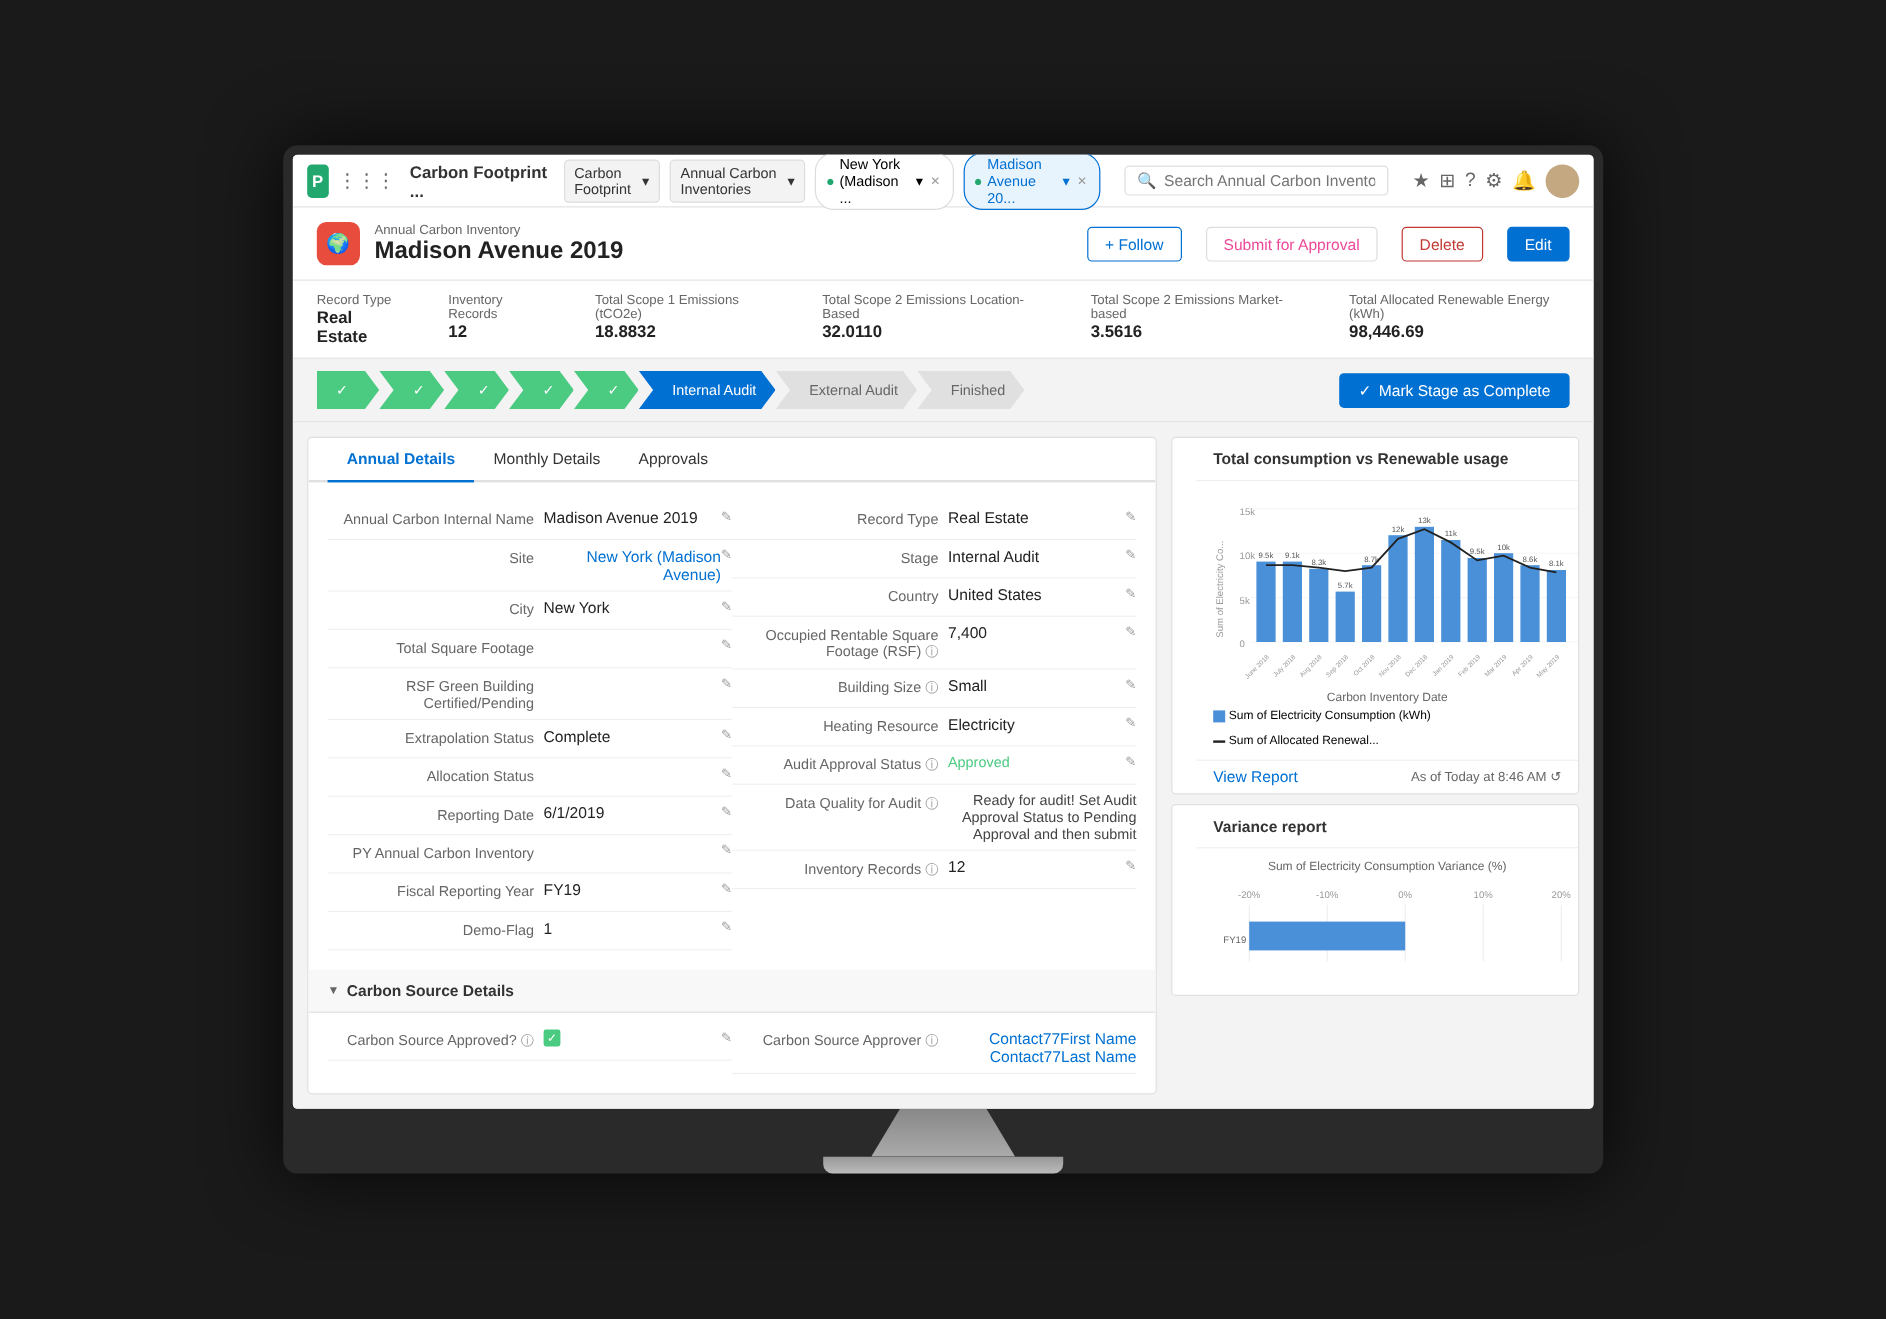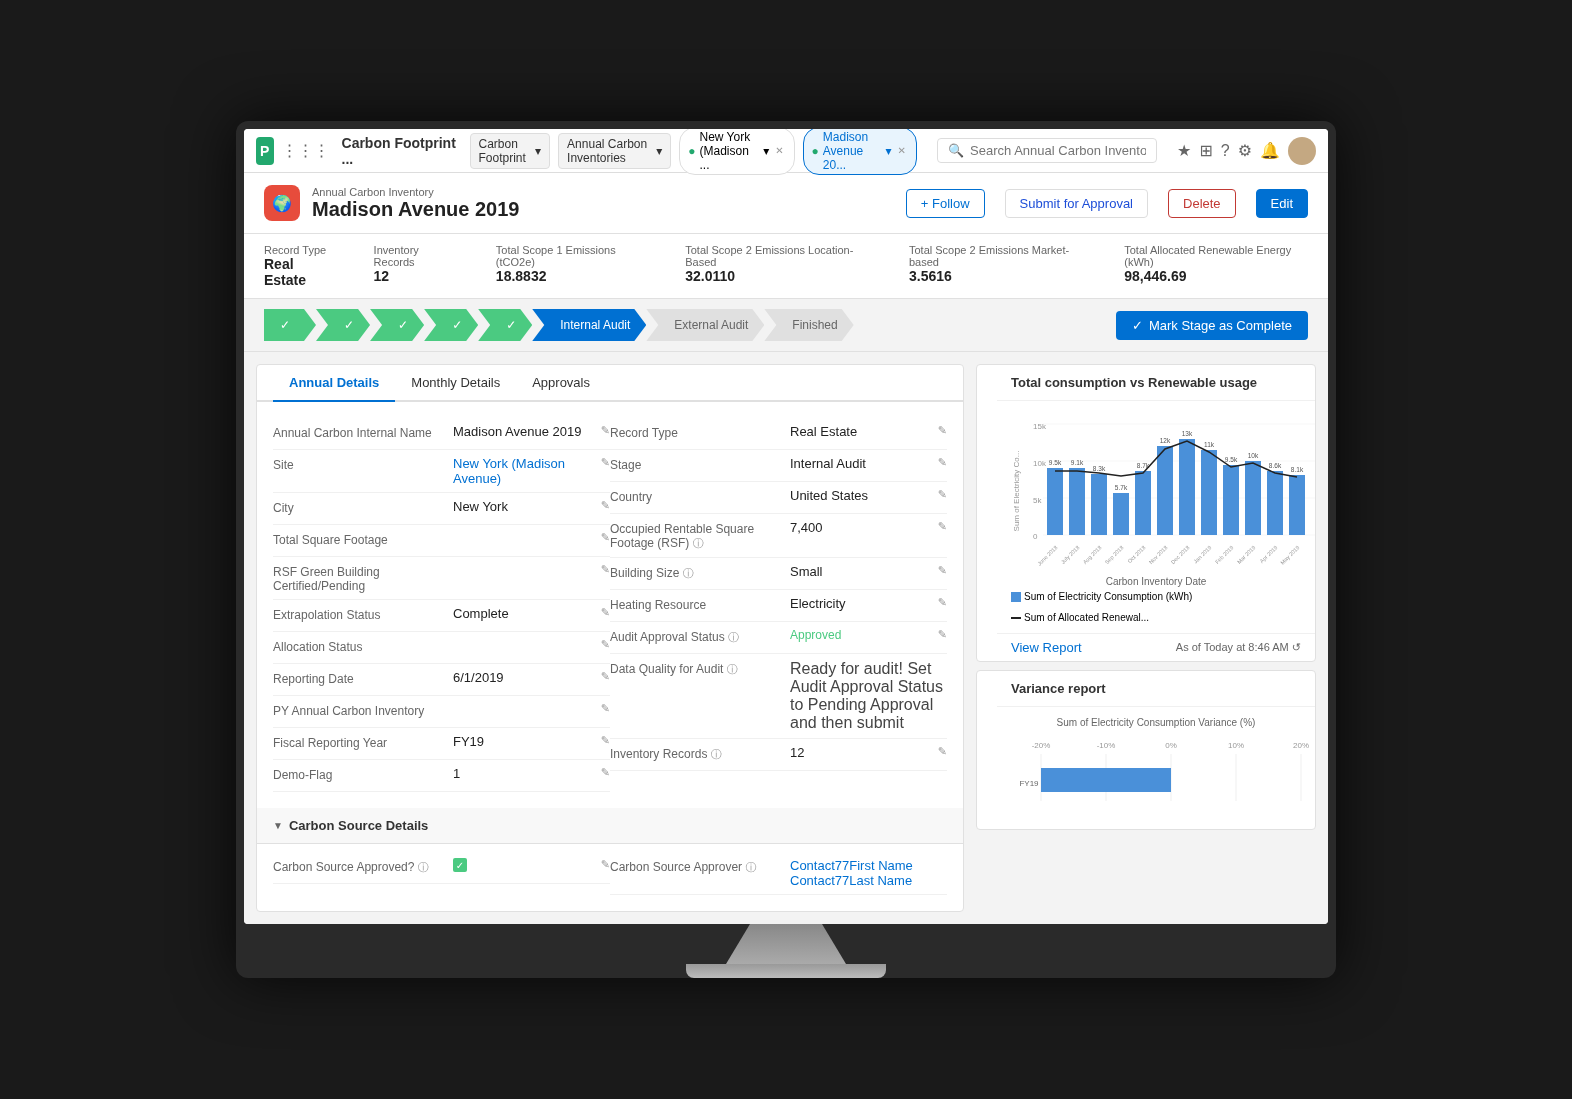--- a/index.html
+++ b/index.html
@@ -80,21 +80,21 @@
       width: 36px; height: 36px; background: #e74c3c; border-radius: 8px;
       display: flex; align-items: center; justify-content: center;
       color: white; font-size: 16px; margin-right: 12px; flex-shrink: 0;
     }
     .record-title-block { flex: 1; }
     .record-subtitle { font-size: 11px; color: #666; }
     .record-title { font-size: 20px; font-weight: 600; color: #222; }
     .record-actions { display: flex; align-items: flex-start; gap: 20px; }
     .btn { padding: 6px 14px; border-radius: 4px; font-size: 13px; cursor: pointer; border: 1px solid #ddd; }
     .btn-follow { background: #fff; color: #0070d2; border-color: #0070d2; }
-    .btn-submit { background: #fff; color: #1d4ed8; }
+    .btn-submit { background: #fff; color: #ec4899; }
     .btn-delete { background: #fff; color: #c23934; border-color: #c23934; }
     .btn-edit { background: #0070d2; color: #fff; border-color: #0070d2; }
 
     
     .metrics-row {
       background: #fff; border-bottom: 1px solid #e0e0e0;
       display: flex; padding: 10px 20px; gap: 40px;
     }
     .metric { display: flex; flex-direction: column; }
     .metric-label { font-size: 11px; color: #666; }
@@ -121,21 +121,21 @@
       padding: 7px 16px; border-radius: 4px; font-size: 13px; cursor: pointer;
       display: flex; align-items: center; gap: 6px; white-space: nowrap;
     }
 
     
     .main-content {
       display: flex; gap: 0;
       background: #f3f3f3;
       min-height: 400px;
     }
-    .left-panel { flex: 1; background: #fff; margin: 12px 6px 12px 12px; border-radius: 4px; border: 1px solid #e0e0e0; overflow: hidden; }
+    .left-panel { flex: 1; background: #fff; margin: 12px 6px 12px 12px; border-radius: 4px; border: 1px solid #e0e0e0; overflow: hidden; text-align: right; }
     .right-panel { width: 340px; margin: 12px 12px 12px 6px; display: flex; flex-direction: column; gap: 8px; }
 
     
     .panel-tabs { display: flex; border-bottom: 2px solid #e0e0e0; padding: 0 16px; }
     .panel-tab { padding: 10px 16px; font-size: 13px; cursor: pointer; color: #333; border-bottom: 2px solid transparent; margin-bottom: -2px; }
     .panel-tab.active { color: #0070d2; border-bottom-color: #0070d2; font-weight: 600; }
 
     
     .form-section { padding: 16px; }
     .form-grid { display: grid; grid-template-columns: 1fr 1fr; gap: 0; }
@@ -389,21 +389,21 @@
                 <span class="field-value">Electricity</span>
                 <span class="field-edit">✎</span>
               </div>
               <div class="field-row">
                 <span class="field-label">Audit Approval Status <span class="info-icon">ⓘ</span></span>
                 <span class="field-value status-badge">Approved</span>
                 <span class="field-edit">✎</span>
               </div>
               <div class="field-row" style="align-items:flex-start;">
                 <span class="field-label">Data Quality for Audit <span class="info-icon">ⓘ</span></span>
-                <span class="field-value" style="font-size:16px; color:#444;">Ready for audit! Set Audit Approval Status to Pending Approval and then submit</span>
+                <span class="field-value" style="font-size:12px; color:#444;">Ready for audit! Set Audit Approval Status to Pending Approval and then submit</span>
               </div>
               <div class="field-row">
                 <span class="field-label">Inventory Records <span class="info-icon">ⓘ</span></span>
                 <span class="field-value">12</span>
                 <span class="field-edit">✎</span>
               </div>
             </div>
           </div>
         </div>
 

